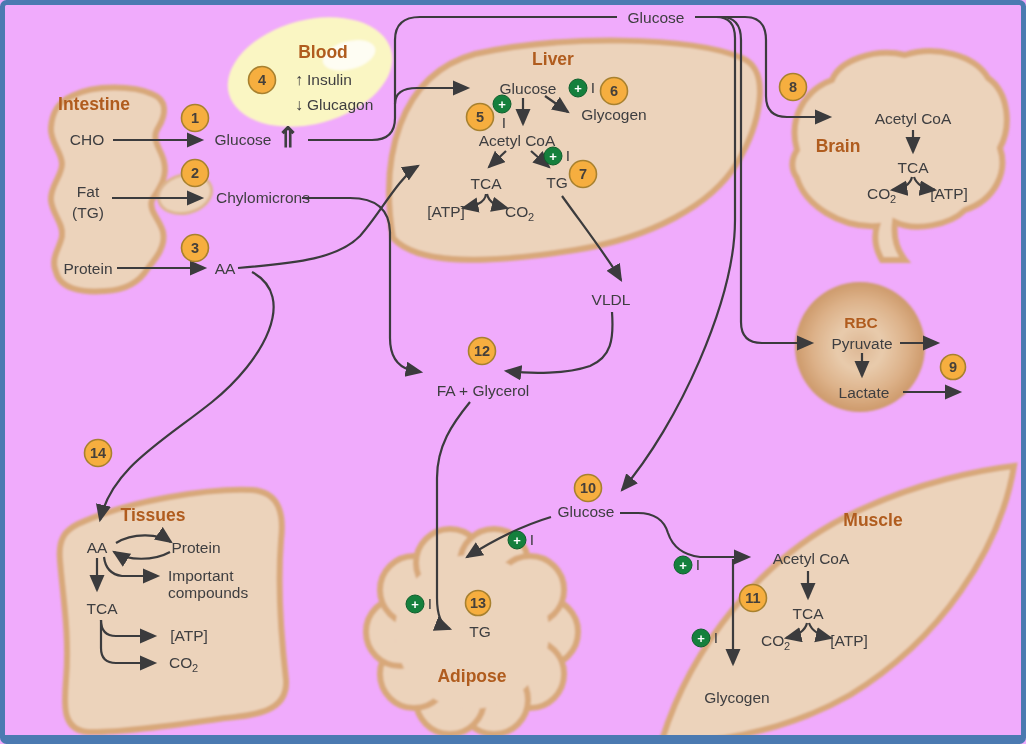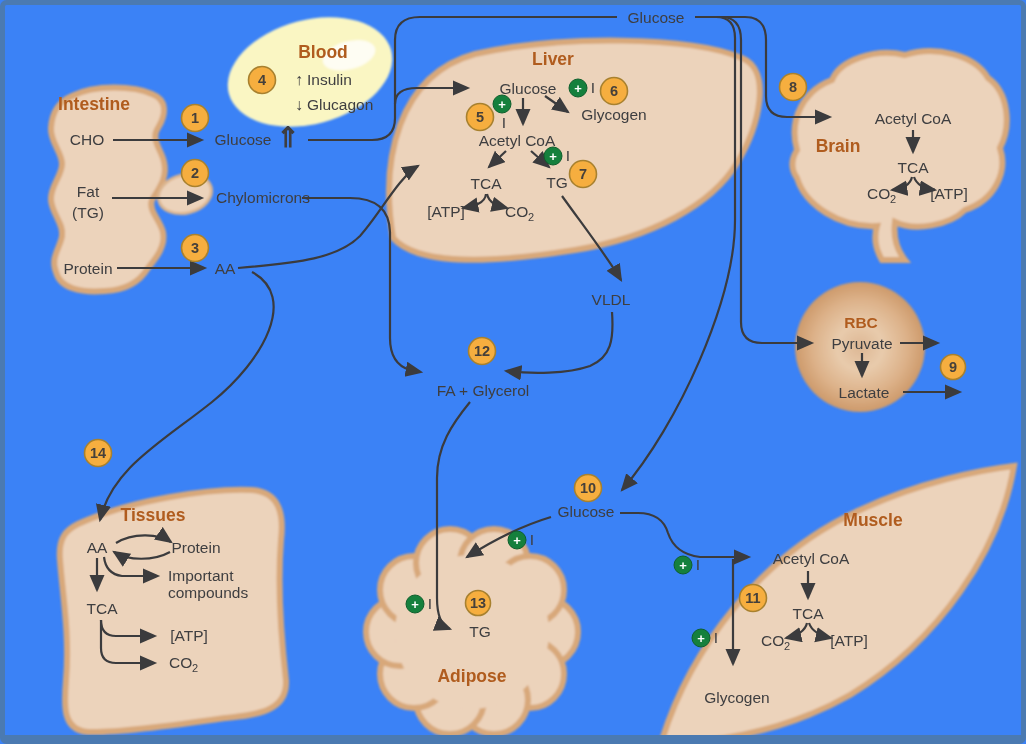--- a/index.html
+++ b/index.html
@@ -1,17 +1,17 @@
 <!DOCTYPE html>
 <html style="--frame: #4b7ab1; --organ: #ecd3bb; --organ-edge: #d8a87a; --title: #b05c1e; --text: #3e3e40; --line: #3b3b3d; --badge: #f6ae3f; --badge-edge: #a8812f; --green: #15803d; --blood: #faf6c3;"><head>
 <meta charset="utf-8">
 <style>
   html,body{margin:0;padding:0;background:#fff;}
   body{font-family:"Liberation Sans", sans-serif;}
-  .stage{width:1026px;height:744px;position:relative;background:#3b82f6;}
+  .stage{width:1026px;height:744px;position:relative;background:#f0abfc;}
   svg{display:block;}
   .organ{fill:var(--organ);stroke:var(--organ-edge);stroke-width:6;}
   .soft{filter:url(#soften);}
   .arrow{stroke:var(--line);stroke-width:2.2;fill:none;}
   .lbl{fill:var(--text);font-size:15.5px;}
   .mid{text-anchor:middle;}
   .start{text-anchor:start;}
   .title{fill:var(--title);font-size:17.5px;font-weight:bold;text-anchor:middle;}
   .rbct{fill:var(--title);font-size:15.5px;font-weight:bold;text-anchor:middle;}
   .sub{fill:var(--text);font-size:11px;}

